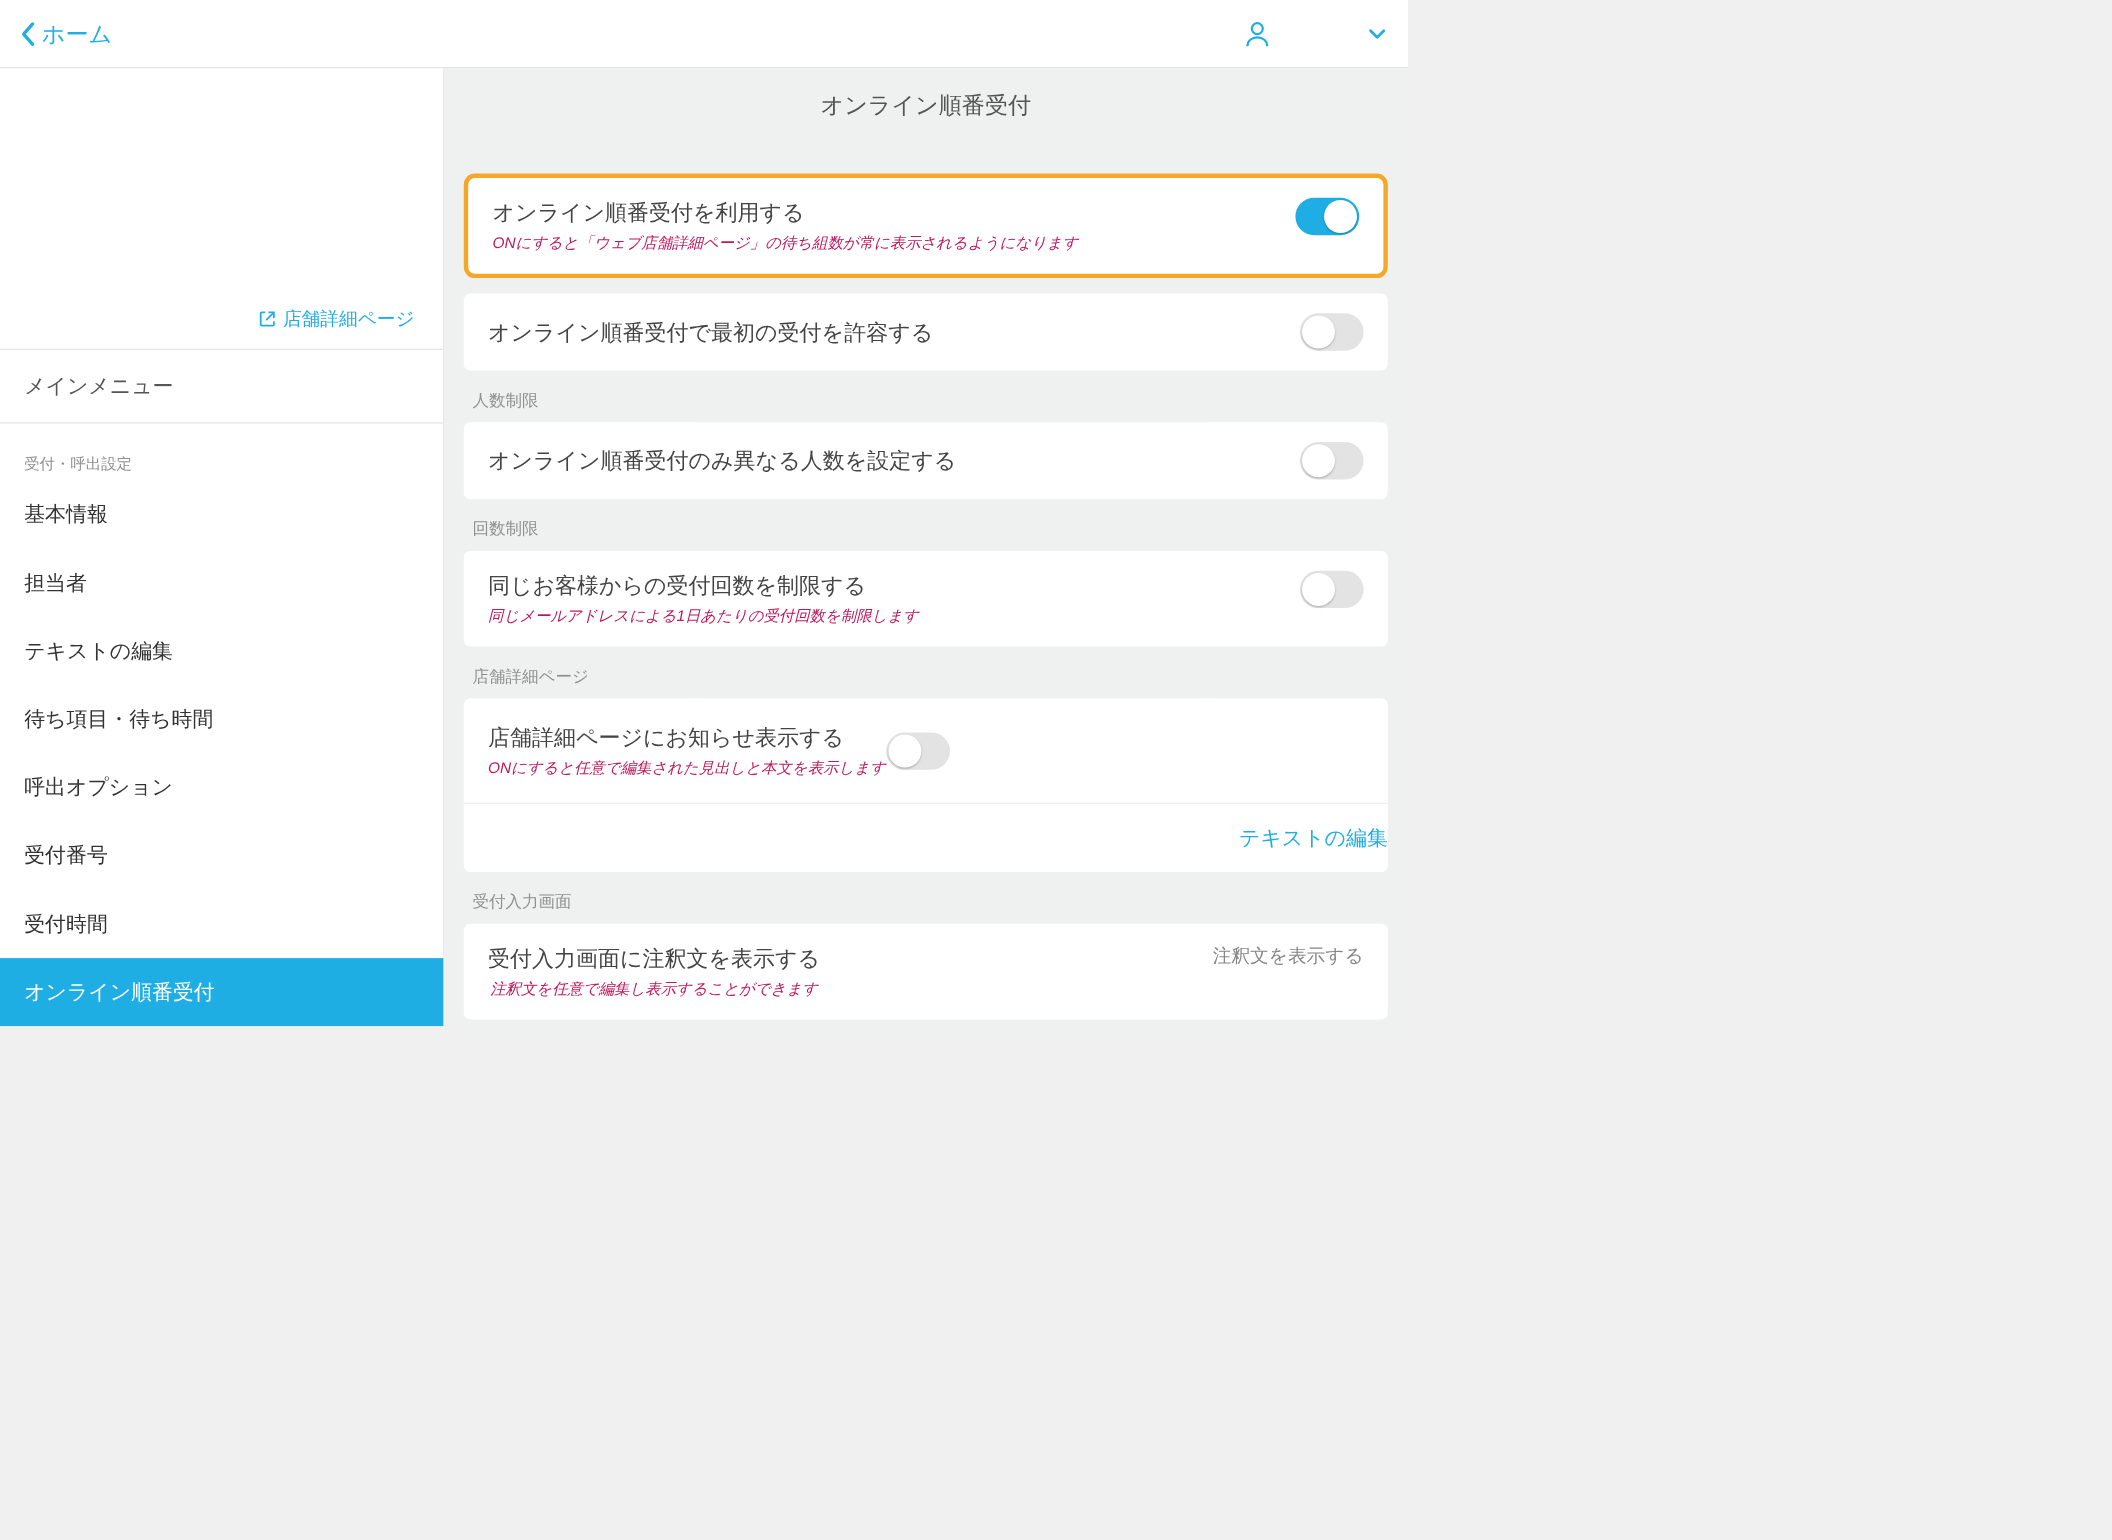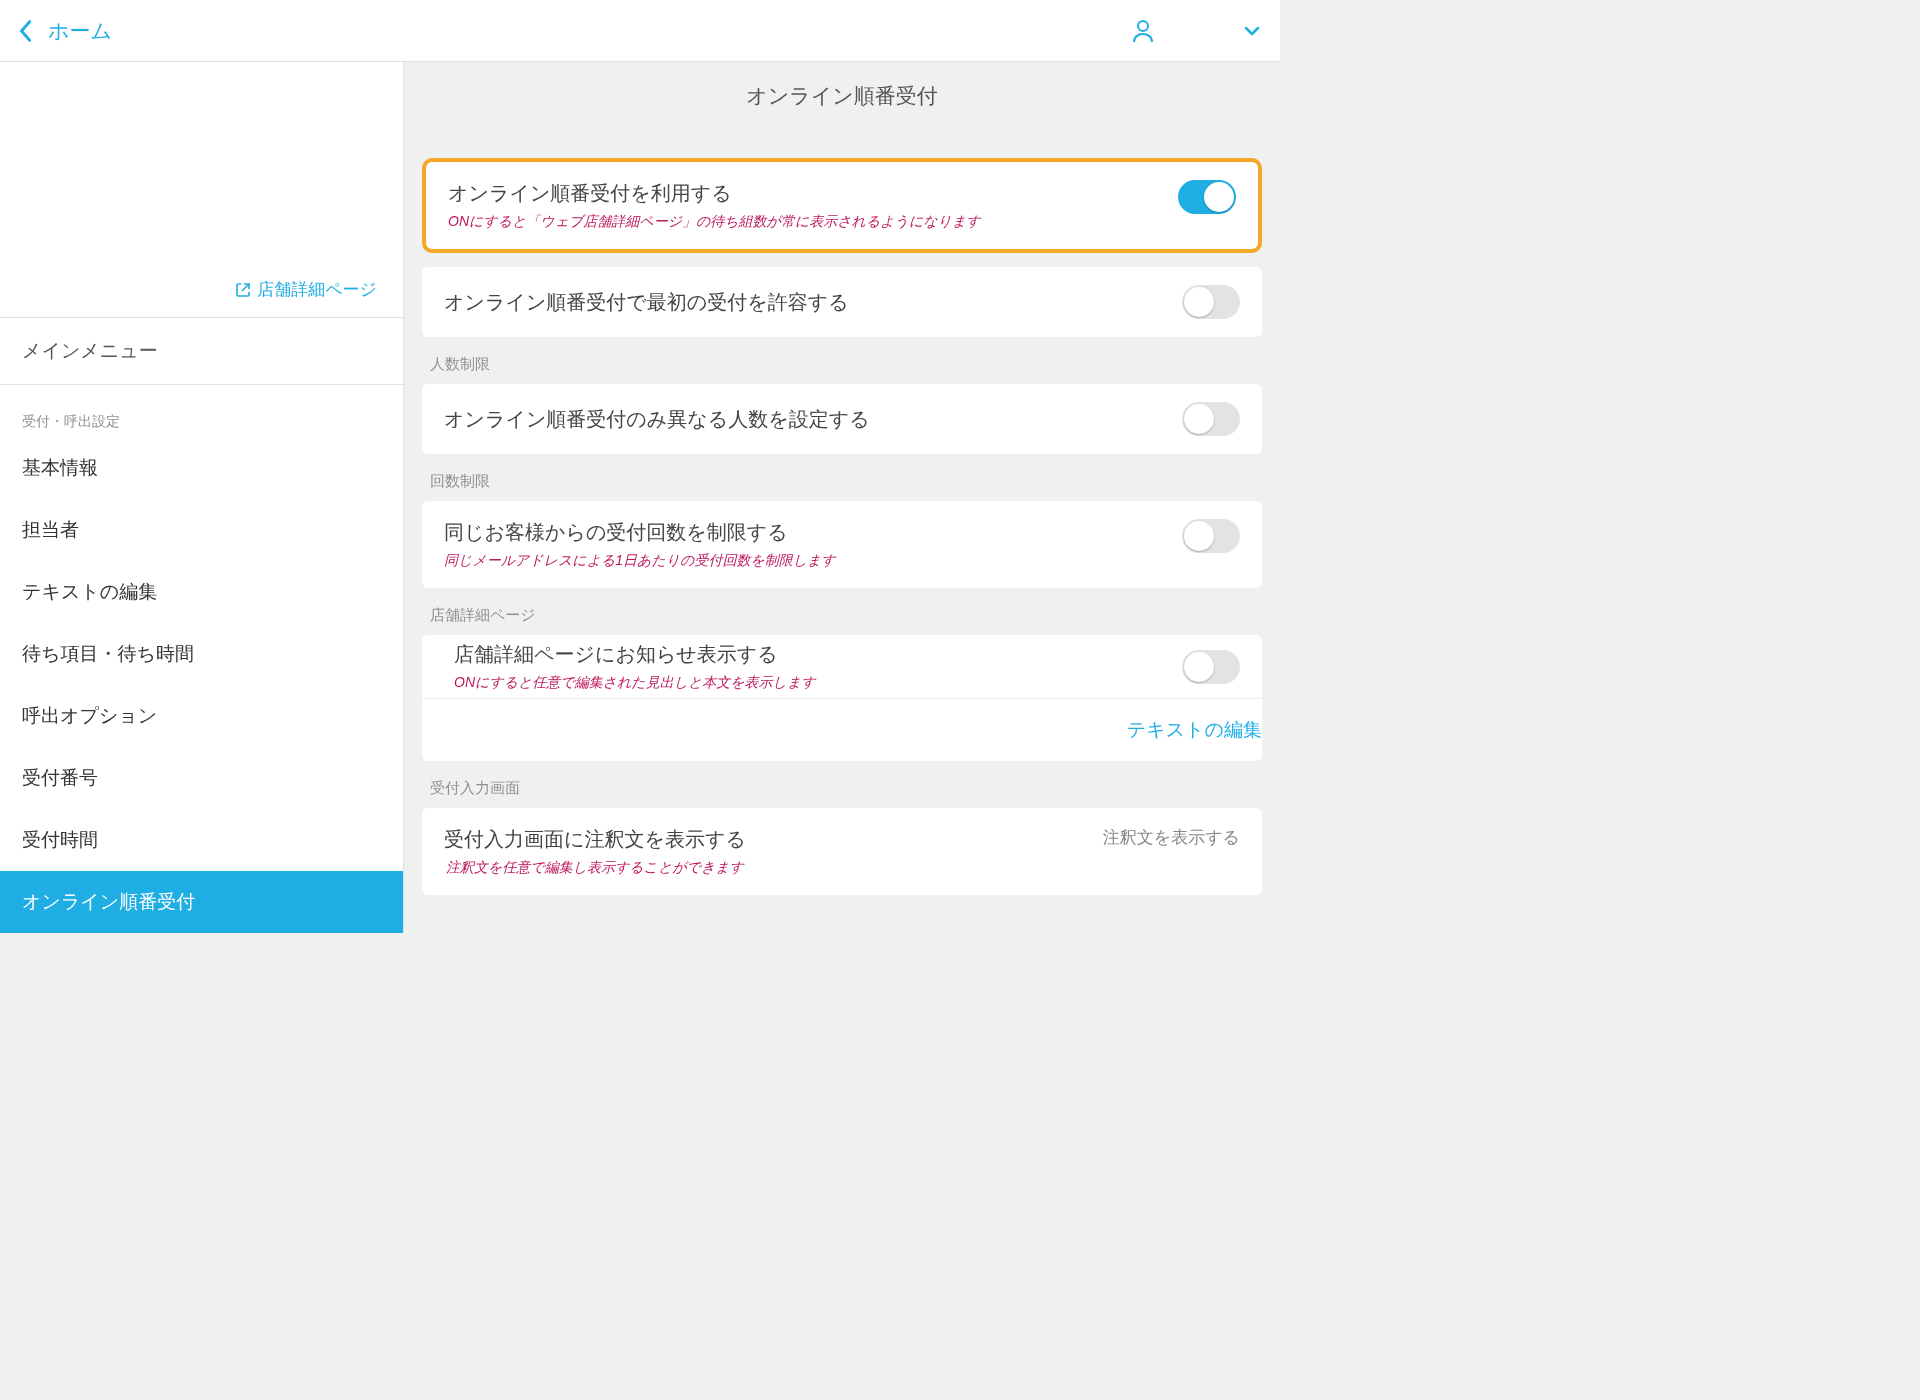--- a/index.html
+++ b/index.html
@@ -22,21 +22,21 @@
     justify-content: space-between;
     padding: 0 20px 0 18px;
   }
   .back-link {
     display: flex;
     align-items: center;
     color: #1faee3;
     font-size: 21px;
     font-weight: 500;
     cursor: pointer;
-    gap: 16px;
+    gap: 6px;
     justify-content: space-between;
   }
   .back-link svg { width: 14px; height: 24px; }
   .user-area {
     display: flex;
     align-items: center;
     gap: 90px;
     color: #1faee3;
   }
   .user-area svg { display:block; }
@@ -132,25 +132,24 @@
     border-radius:10px;
     padding:18px 22px;
   }
   .group-card{
     background:#ffffff;
     border-radius:6px;
     margin-bottom:14px;
     overflow:hidden;
   }
   .group-row{
-    padding:6px 22px;
+    padding:22px 22px;
     display:flex;
     align-items:center;
-    justify-content:space-between;
-    margin-left:10px;
+    justify-content:flex-start;
   }
   .group-sep{ border-top:1px solid #ececec; }
   .group-link{
     color:#1faee3;
     font-size:19px;
     text-align:right;
     padding:18px 0;
     cursor:pointer;
   }
 

